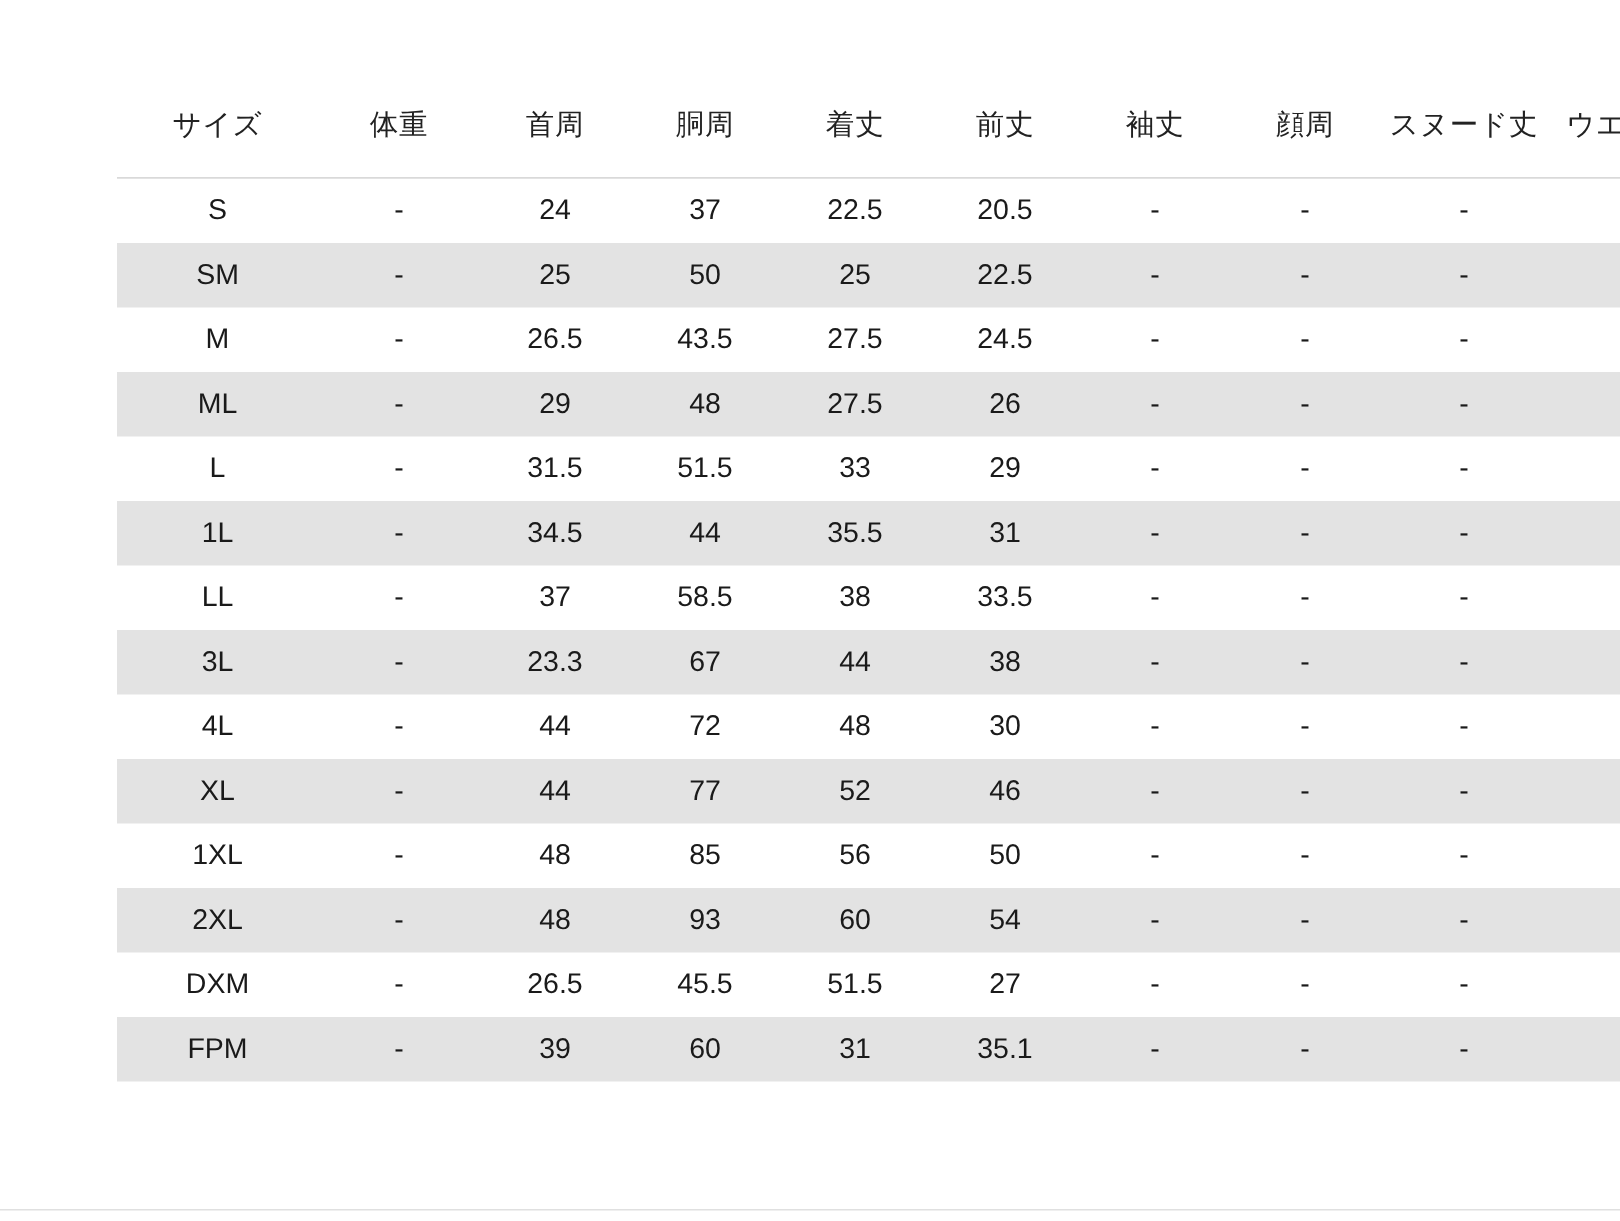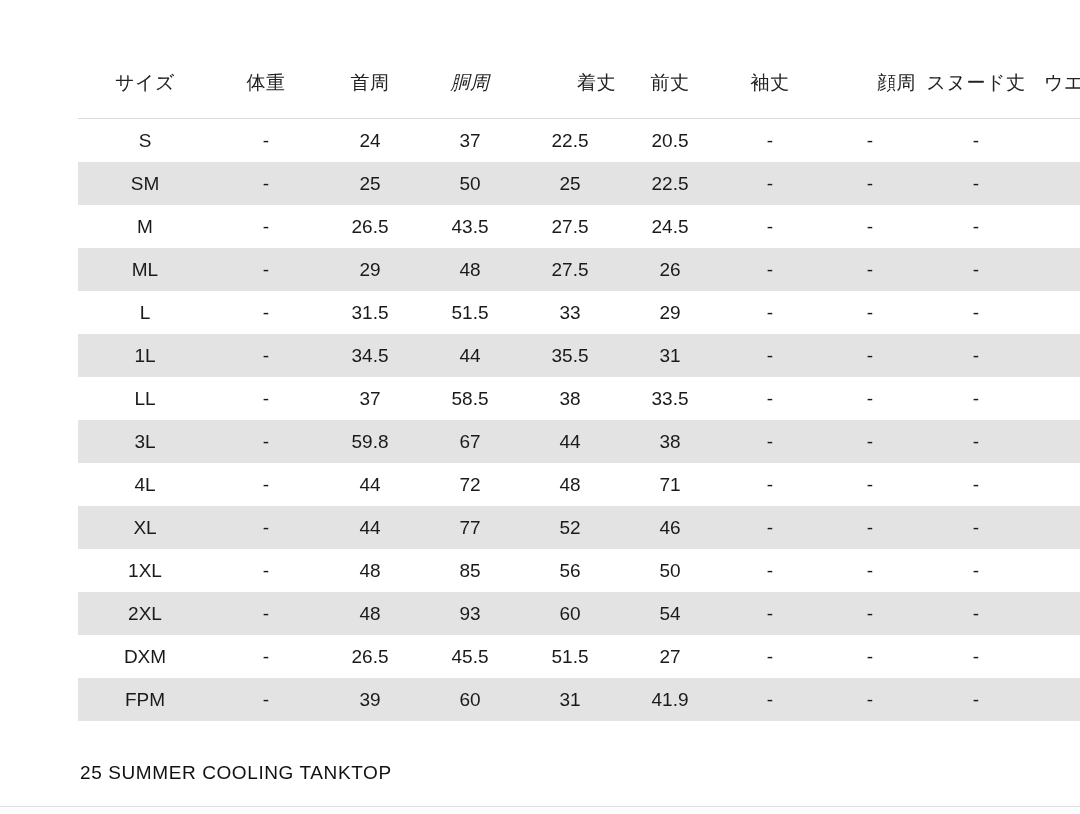--- a/index.html
+++ b/index.html
@@ -40,25 +40,25 @@
     font-size: 19px;
     color: #222222;
     padding: 6px 4px 22px 4px;
     text-align: center;
     border-bottom: 1px solid #d9d9d9;
     letter-spacing: 0.5px;
   }
   table.size-table thead th.col-size { width: 126px; }
   table.size-table thead th.col-weight { width: 100px; }
   table.size-table thead th.col-neck { width: 92px; }
-  table.size-table thead th.col-chest { width: 92px; font-style: italic; }
-  table.size-table thead th.col-length { width: 92px; text-align: right; }
+  table.size-table thead th.col-chest { width: 92px; }
+  table.size-table thead th.col-length { width: 92px; }
   table.size-table thead th.col-front { width: 92px; }
   table.size-table thead th.col-sleeve { width: 92px; }
-  table.size-table thead th.col-face { width: 92px; text-align: right; }
+  table.size-table thead th.col-face { width: 92px; }
   table.size-table thead th.col-snood { width: 104px; }
   table.size-table thead th.col-waist { width: 96px; }
 
   table.size-table tbody td {
     font-size: 19px;
     color: #1a1a1a;
     height: 43px;
     padding: 0 4px;
     text-align: center;
     vertical-align: middle;
@@ -189,36 +189,36 @@
           <td>38</td>
           <td>33.5</td>
           <td>-</td>
           <td>-</td>
           <td>-</td>
           <td>-</td>
         </tr>
         <tr class="shaded">
           <td class="cell-size">3L</td>
           <td>-</td>
-          <td>59.8</td>
+          <td>23.3</td>
           <td>67</td>
           <td>44</td>
           <td>38</td>
           <td>-</td>
           <td>-</td>
           <td>-</td>
           <td>-</td>
         </tr>
         <tr>
           <td class="cell-size">4L</td>
           <td>-</td>
           <td>44</td>
           <td>72</td>
           <td>48</td>
-          <td>71</td>
+          <td>30</td>
           <td>-</td>
           <td>-</td>
           <td>-</td>
           <td>-</td>
         </tr>
         <tr class="shaded">
           <td class="cell-size">XL</td>
           <td>-</td>
           <td>44</td>
           <td>77</td>
@@ -264,26 +264,25 @@
           <td>-</td>
           <td>-</td>
           <td>-</td>
         </tr>
         <tr class="shaded">
           <td class="cell-size">FPM</td>
           <td>-</td>
           <td>39</td>
           <td>60</td>
           <td>31</td>
-          <td>41.9</td>
+          <td>35.1</td>
           <td>-</td>
           <td>-</td>
           <td>-</td>
           <td>-</td>
         </tr>
       </tbody>
     </table>
   </div>
 
-  <div class="caption">25 SUMMER COOLING TANKTOP</div>
   <div class="bottom-rule"></div>
 
 </div>
 
 </body></html>

